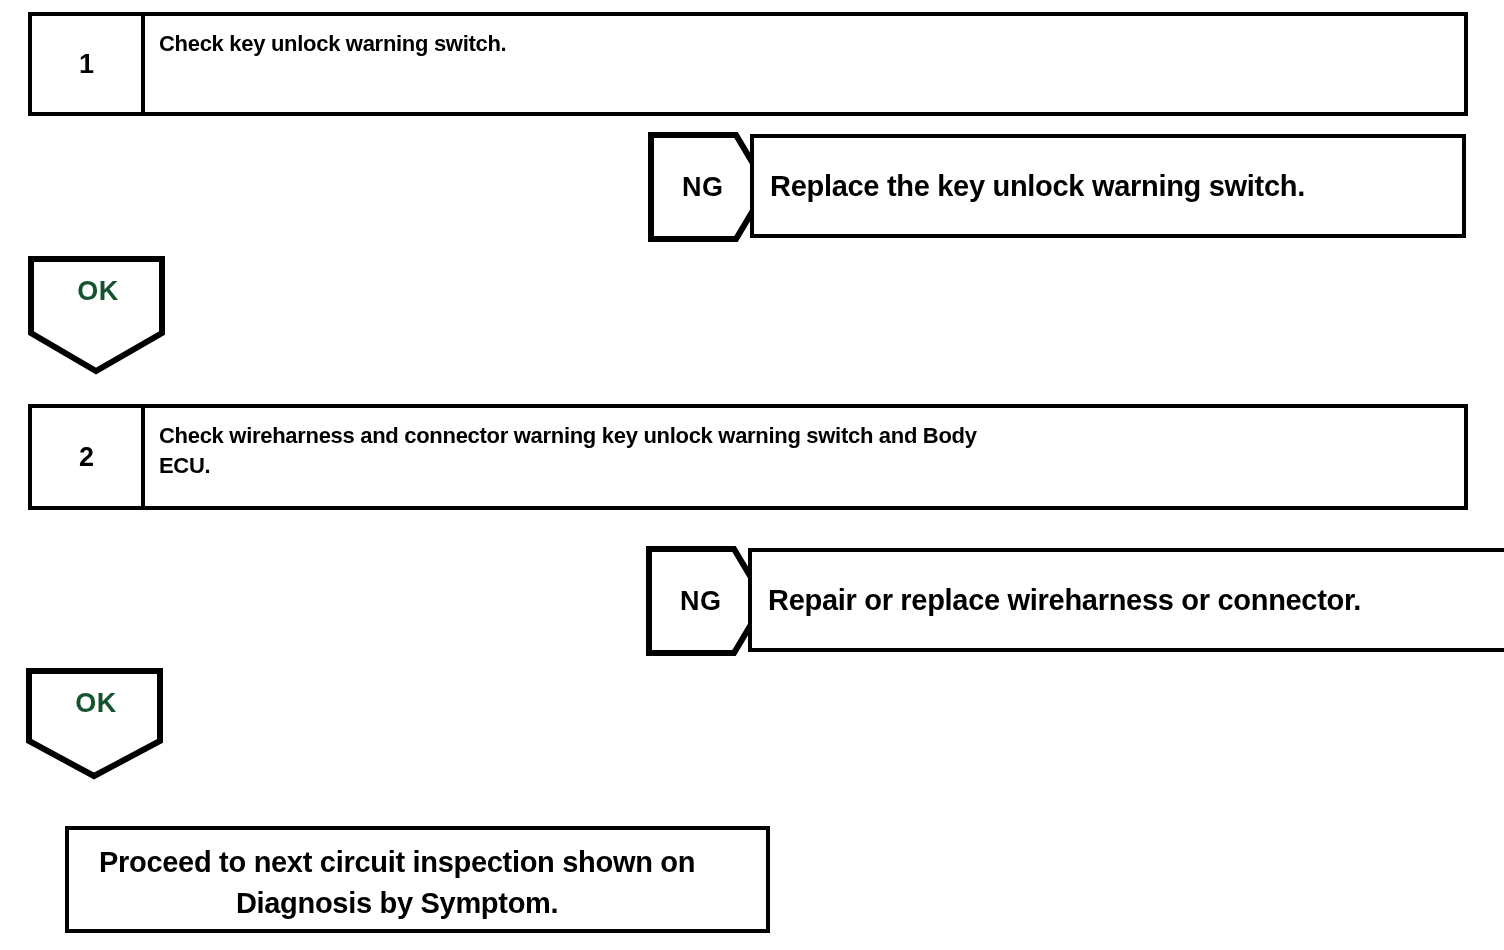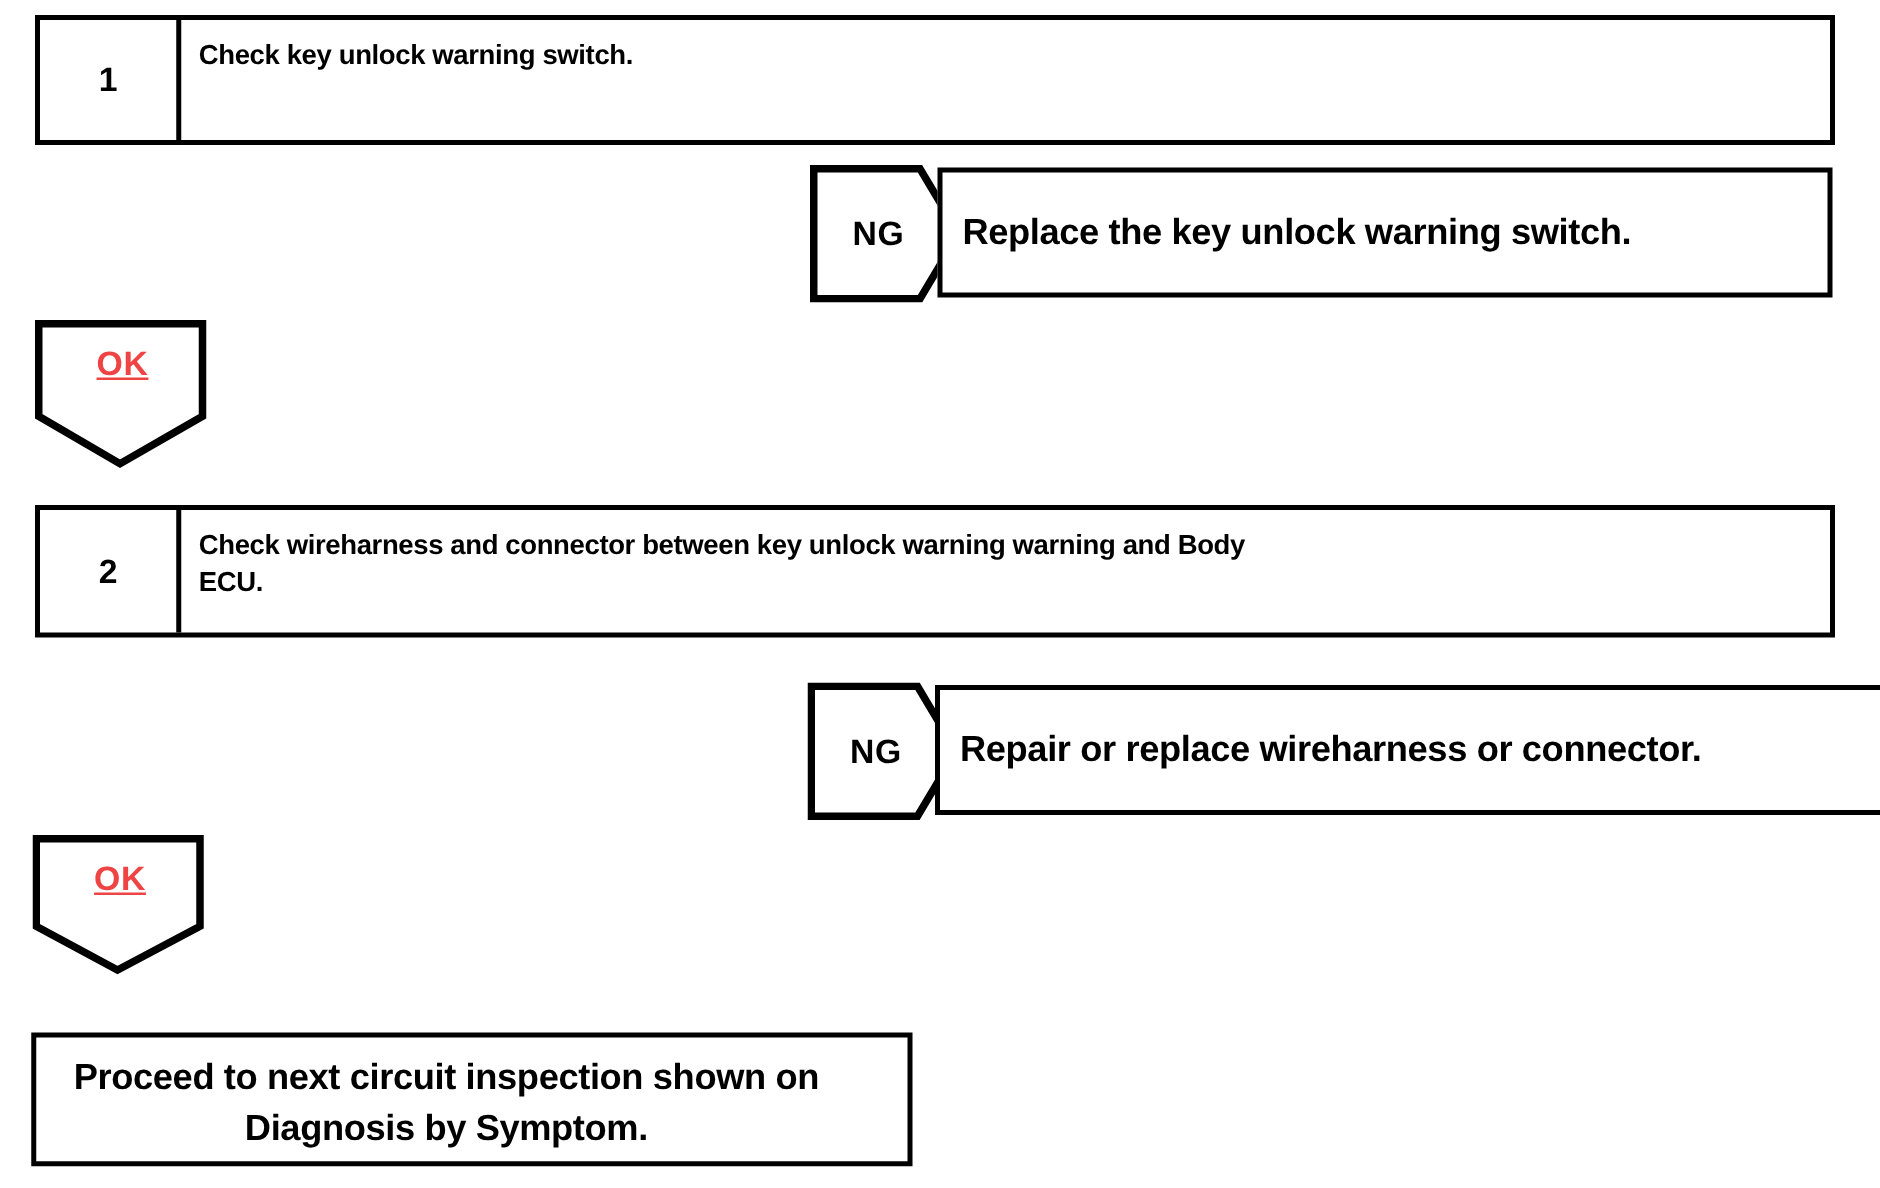--- a/index.html
+++ b/index.html
@@ -66,20 +66,21 @@
     font-weight: bold;
     color: #000;
     letter-spacing: -0.3px;
     text-align: center;
   }
   .action-box.top-align {
     align-items: flex-start;
     padding-top: 12px;
     line-height: 1.42;
     white-space: pre-line;
+    margin-left: 40px;
   }
 
   
   .ng-shape { position: absolute; margin-left: 24px; }
   .ng-shape svg { display: block; }
   .ng-label {
     position: absolute;
     left: 0; top: 0;
     width: 100%;
     height: 100%;
@@ -102,24 +103,23 @@
     position: absolute;
     left: 0; top: 0;
     width: 100%;
     display: flex;
     align-items: flex-start;
     justify-content: center;
     padding-top: 20px;
     box-sizing: border-box;
     font-size: 27px;
     font-weight: bold;
-    color: #ef4444;
+    color: #14532d;
     letter-spacing: 0.5px;
     pointer-events: none;
-    text-decoration: underline;
   }
 </style>
 </head>
 <body>
 
 <div id="canvas">
 
   <div class="abs step-box" style="left:28px; top:12px; width:1440px; height:104px;">
     <div class="step-num">1</div>
     <div class="step-text">Check key unlock warning switch.</div>
@@ -138,21 +138,21 @@
 
   <div class="ok-shape" style="left:28px; top:256px; width:140px; height:120px;">
     <svg width="140" height="120" viewBox="0 0 140 120">
       <polygon points="3,3 134,3 134,77 68,115 3,77" fill="#ffffff" stroke="#000000" stroke-width="6" stroke-linejoin="miter"></polygon>
     </svg>
     <div class="ok-label">OK</div>
   </div>
 
   <div class="abs step-box" style="left:28px; top:404px; width:1440px; height:106px;">
     <div class="step-num">2</div>
-    <div class="step-text">Check wireharness and connector between key unlock warning warning and Body
+    <div class="step-text">Check wireharness and connector warning key unlock warning switch and Body
 ECU.</div>
   </div>
 
   <div class="ng-shape" style="left:622px; top:546px; width:122px; height:110px;">
     <svg width="122" height="110" viewBox="0 0 122 110">
       <polygon points="3,3 88,3 119,55 88,107 3,107" fill="#ffffff" stroke="#000000" stroke-width="6" stroke-linejoin="miter"></polygon>
     </svg>
     <div class="ng-label">NG</div>
   </div>
 

